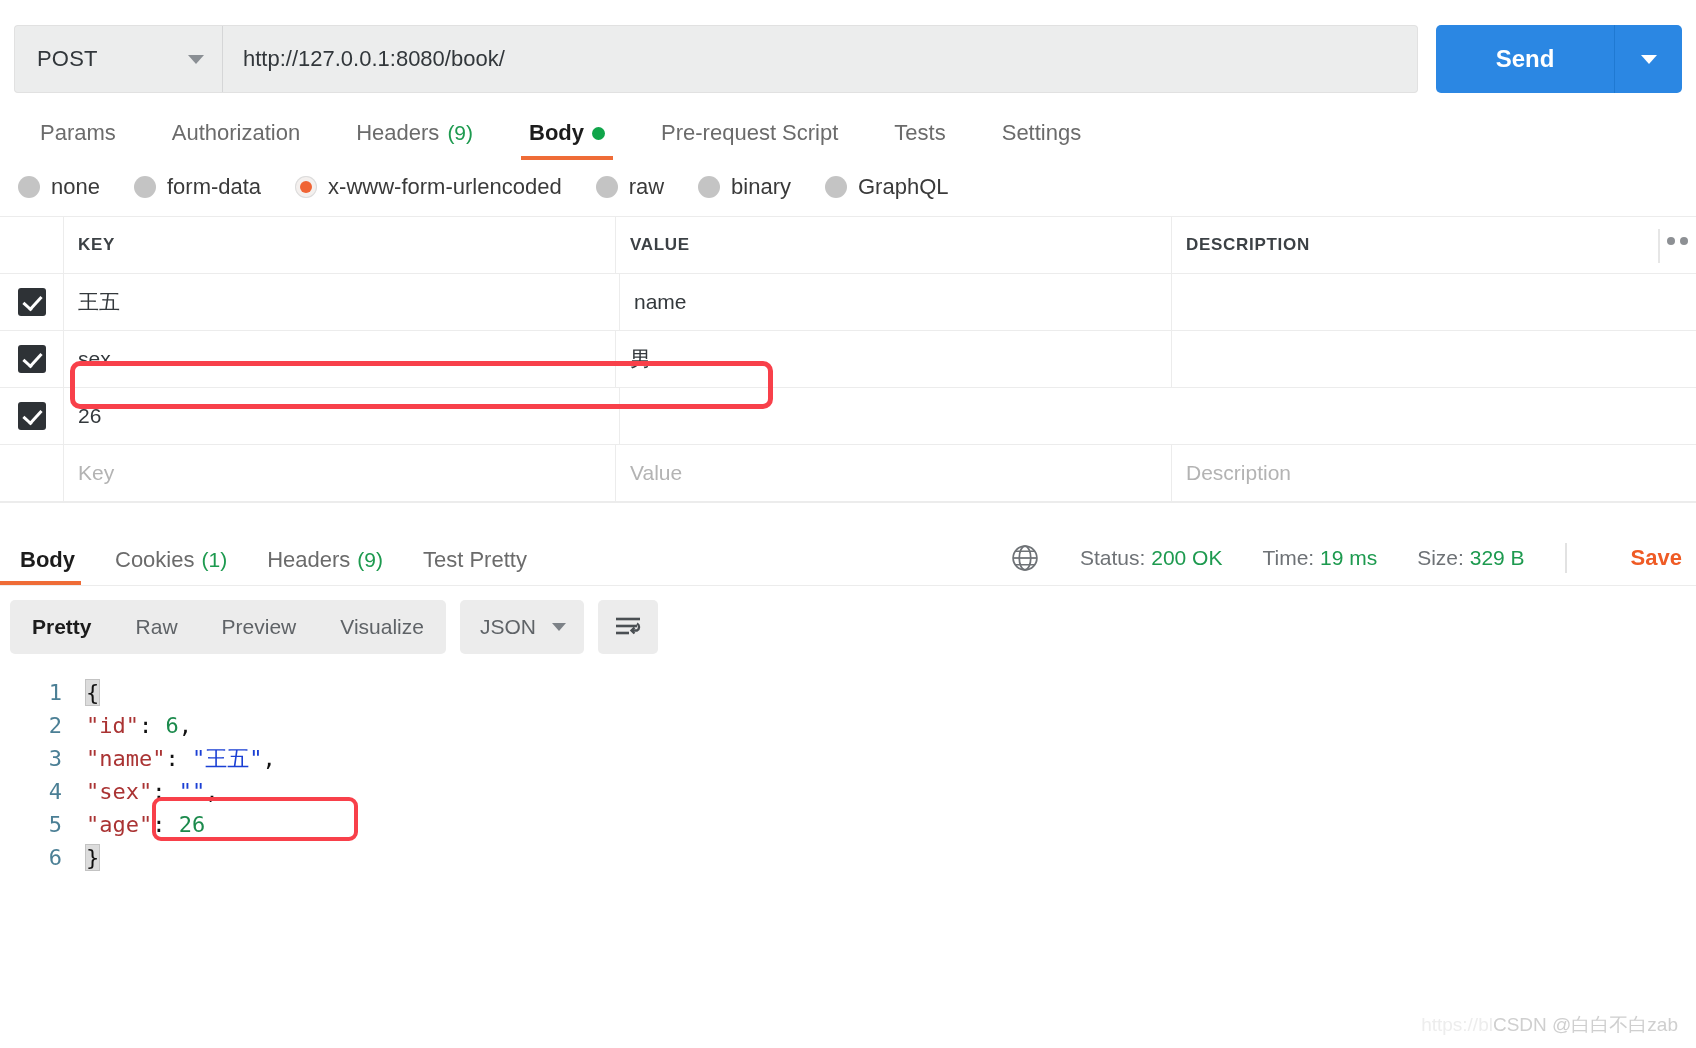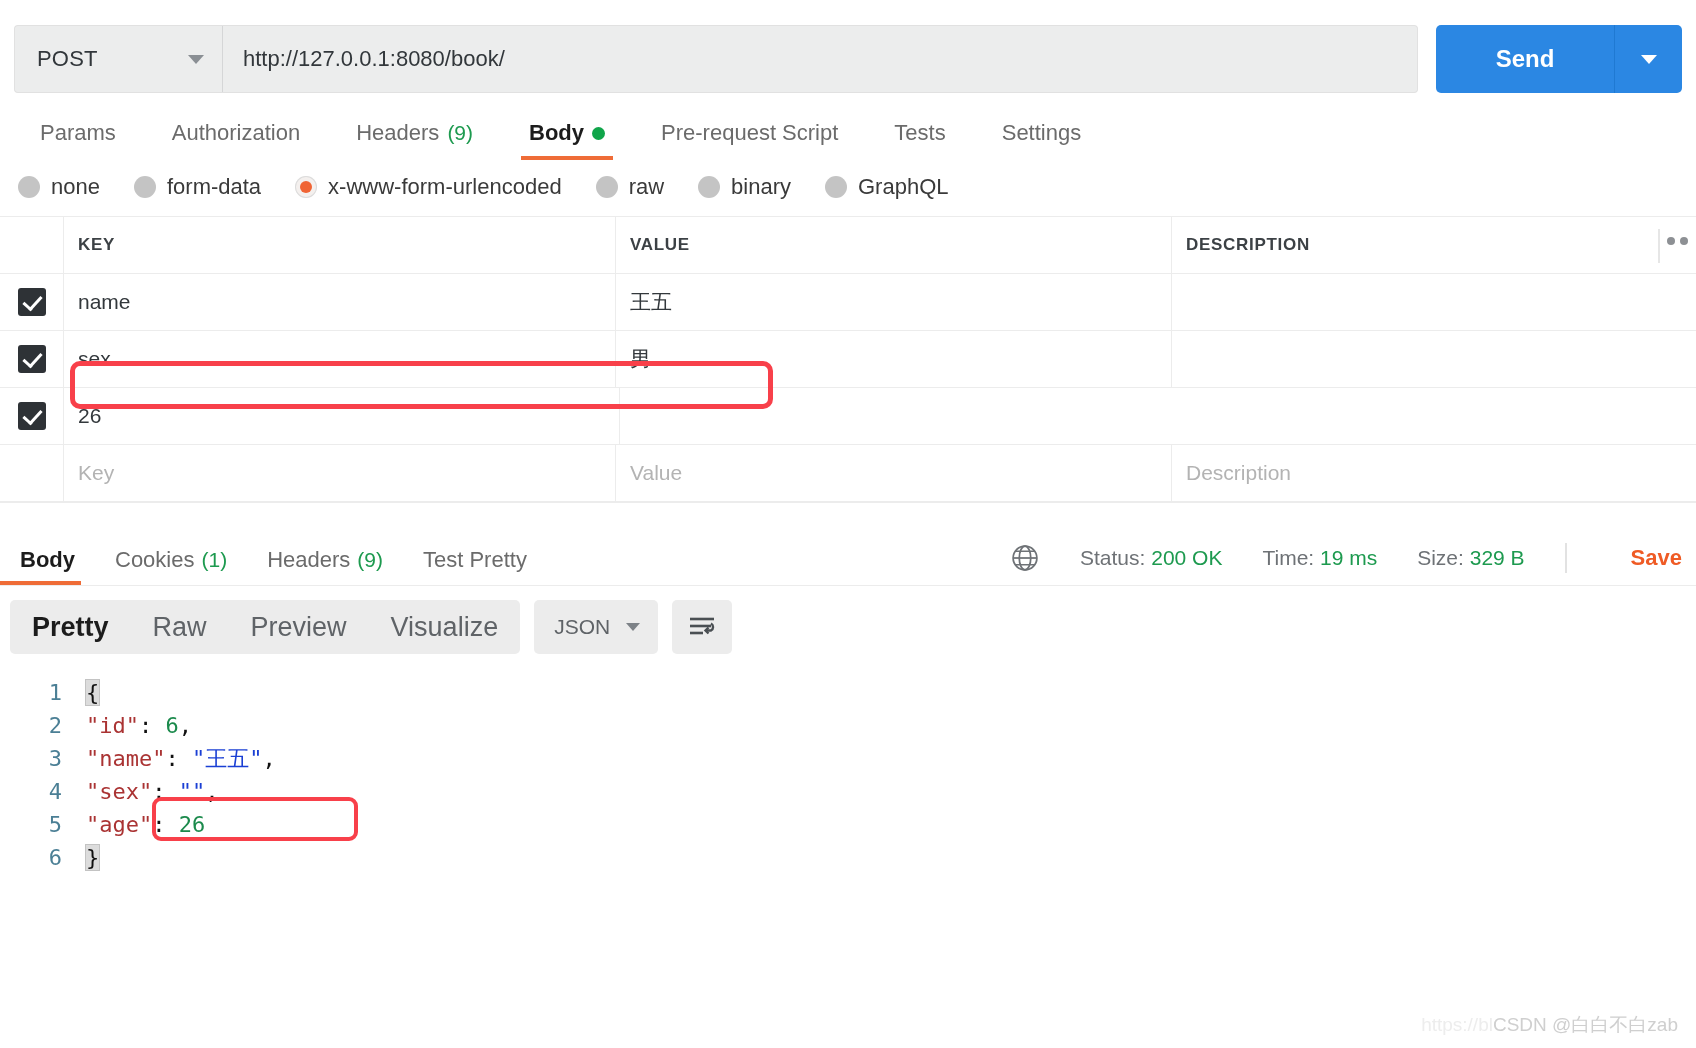--- a/index.html
+++ b/index.html
@@ -251,21 +251,21 @@
     padding: 14px 14px 12px 10px;
     gap: 14px;
   }
   .seg-group {
     background: #ececec;
     border-radius: 5px;
     display: flex; align-items: center;
     height: 54px;
   }
   .seg {
-    font-size: 27px; color: #5f6367;
+    font-size: 21px; color: #5f6367;
     padding: 0 22px; height: 54px;
     display: flex; align-items: center;
     cursor: pointer;
   }
   .seg.active { color: #1c1c1c; font-weight: bold; }
   .json-select {
     background: #ececec;
     border-radius: 5px;
     height: 54px;
     display: flex; align-items: center; gap: 16px;
@@ -402,22 +402,22 @@
       <div class="bulk-dots">
           <i></i>
           <i></i>
         </div>
     </div>
 
     <div class="kv-row">
       <div class="kv-check">
         <span class="checkbox"></span>
       </div>
+      <div class="kv-cell value">王五</div>
       <div class="kv-cell key">name</div>
-      <div class="kv-cell value">王五</div>
       <div class="kv-cell desc"></div>
     </div>
 
     <div class="kv-row">
       <div class="kv-check">
         <span class="checkbox"></span>
       </div>
       <div class="kv-cell key">sex</div>
       <div class="kv-cell value">男</div>
       <div class="kv-cell desc"></div>

